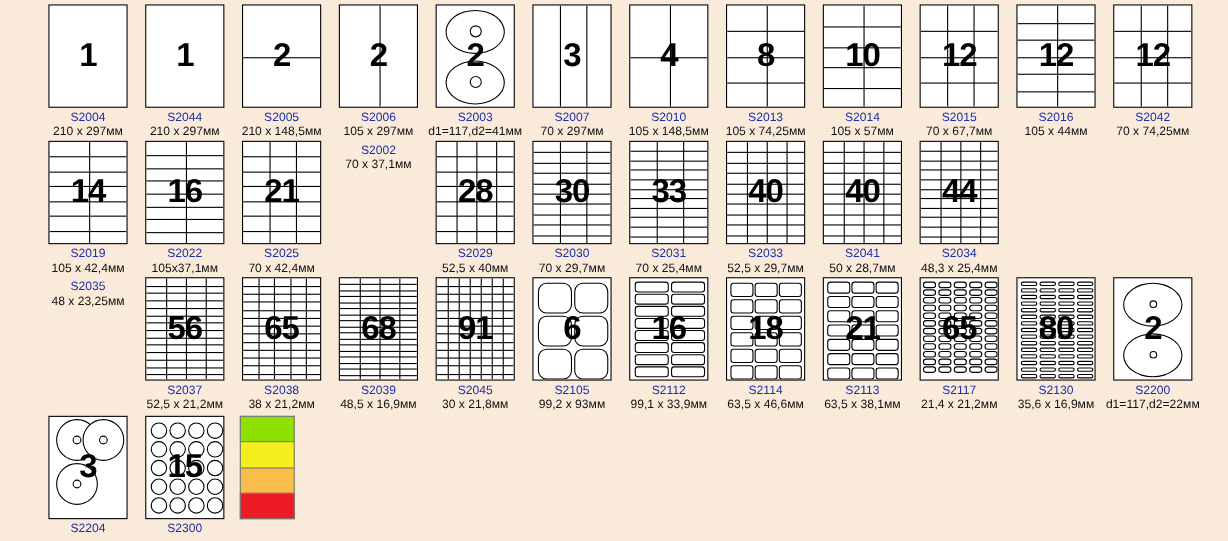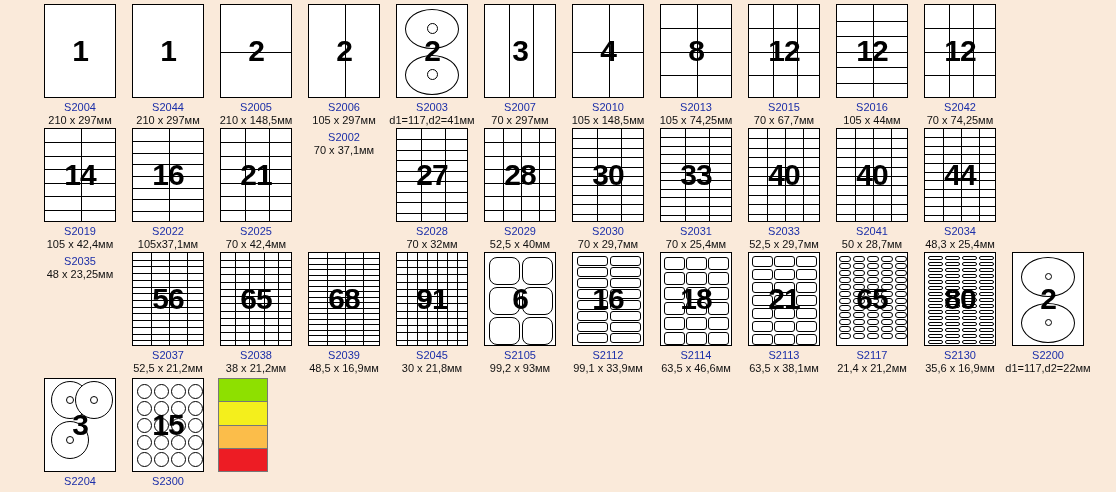--- a/index.html
+++ b/index.html
@@ -178,20 +178,32 @@
         <div class="vline" style="left:36px"></div>
         <div class="hline" style="top:23px"></div>
           <div class="hline" style="top:47px"></div>
           <div class="hline" style="top:70px"></div>
         <div class="num">8</div>
       </div>
       <div class="code">S2013</div>
       <div class="dims">105 x 74,25мм</div>
     </div>
 
+    <div class="cell">
+      <div class="sheet">
+        <div class="vline" style="left:36px"></div>
+        <div class="hline" style="top:19px"></div>
+          <div class="hline" style="top:38px"></div>
+        <div class="hline" style="top:56px"></div>
+          <div class="hline" style="top:75px"></div>
+        <div class="num">10</div>
+      </div>
+      <div class="code">S2014</div>
+      <div class="dims">105 x 57мм</div>
+    </div>
 
     <div class="cell">
       <div class="sheet">
         <div class="vline" style="left:24px"></div>
           <div class="vline" style="left:48px"></div>
         <div class="hline" style="top:23px"></div>
           <div class="hline" style="top:47px"></div>
           <div class="hline" style="top:70px"></div>
         <div class="num">12</div>
       </div>
@@ -276,37 +288,20 @@
       <div class="code">S2025</div>
       <div class="dims">70 x 42,4мм</div>
     </div>
 
     <div class="cell">
       <div class="code">S2002</div>
       <div class="dims">70 x 37,1мм</div>
     </div>
 
 
-    <div class="cell">
-      <div class="sheet">
-        <div class="vline" style="left:24px"></div>
-          <div class="vline" style="left:48px"></div>
-        <div class="hline" style="top:10px"></div>
-          <div class="hline" style="top:21px"></div>
-          <div class="hline" style="top:31px"></div>
-        <div class="hline" style="top:42px"></div>
-          <div class="hline" style="top:52px"></div>
-          <div class="hline" style="top:63px"></div>
-        <div class="hline" style="top:73px"></div>
-          <div class="hline" style="top:84px"></div>
-        <div class="num">27</div>
-      </div>
-      <div class="code">S2028</div>
-      <div class="dims">70 x 32мм</div>
-    </div>
 
     <div class="cell">
       <div class="sheet">
         <div class="vline" style="left:18px"></div>
           <div class="vline" style="left:36px"></div>
           <div class="vline" style="left:54px"></div>
         <div class="hline" style="top:13px"></div>
           <div class="hline" style="top:27px"></div>
           <div class="hline" style="top:40px"></div>
         <div class="hline" style="top:54px"></div>

